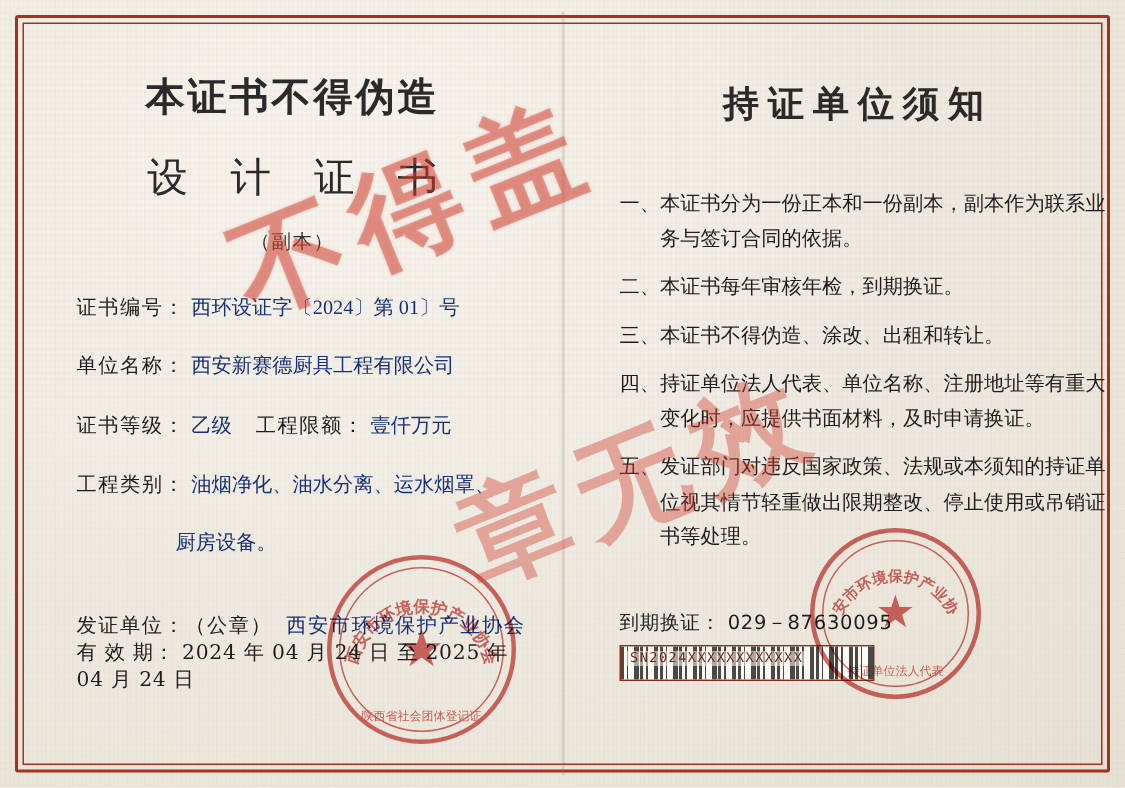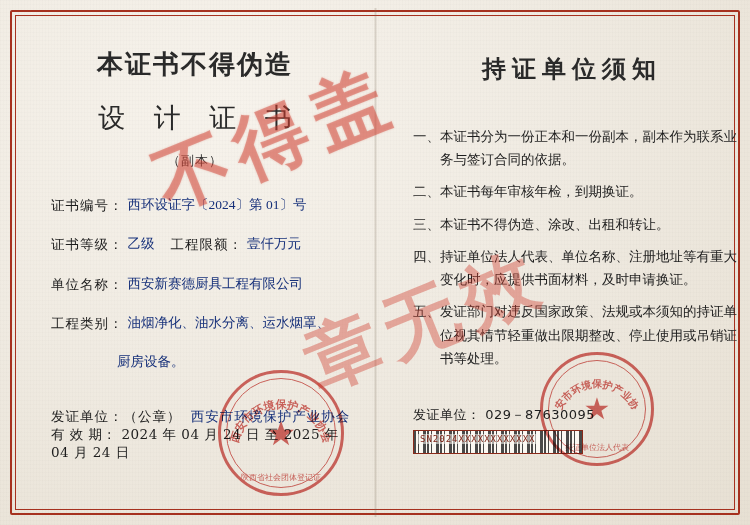--- a/index.html
+++ b/index.html
@@ -199,29 +199,29 @@
       <div class="subtitle">（副本）</div>
     </div>
 
     <div class="fields">
       <div class="frow">
         <span class="flabel">证书编号：</span>
         <span class="fval fval-blue">西环设证字〔2024〕第 01〕号</span>
       </div>
 
       <div class="frow">
+        <span class="flabel">单位名称：</span>
+        <span class="fval fval-blue">西安新赛德厨具工程有限公司</span>
+      </div>
+
+      <div class="frow">
         <span class="flabel">证书等级：</span>
         <span class="fval fval-blue seg">乙级</span>
         <span class="flabel">工程限额：</span>
         <span class="fval fval-blue">壹仟万元</span>
-      </div>
-
-      <div class="frow">
-        <span class="flabel">单位名称：</span>
-        <span class="fval fval-blue">西安新赛德厨具工程有限公司</span>
       </div>
 
       <div class="frow">
         <span class="flabel">工程类别：</span>
         <span class="fval fval-blue">油烟净化、油水分离、运水烟罩、</span>
       </div>
       <div class="fval fval-blue fval2">厨房设备。</div>
     </div>
 
     <div class="issue">
@@ -257,21 +257,21 @@
         <span class="note-num">四、</span>
         <span class="note-txt">持证单位法人代表、单位名称、注册地址等有重大变化时，应提供书面材料，及时申请换证。</span>
       </div>
       <div class="note">
         <span class="note-num">五、</span>
         <span class="note-txt">发证部门对违反国家政策、法规或本须知的持证单位视其情节轻重做出限期整改、停止使用或吊销证书等处理。</span>
       </div>
     </div>
 
     <div class="phone">
-      <span>发证单位：</span>
+      <span>到期换证：</span>
       <span>029－87630095</span>
     </div>
 
     <div class="code-box">
       <div class="code-bars"></div>
       <div class="code-text">SN2024XXXXXXXXXXXX</div>
     </div>
   </div>
 
   <div class="seal" id="seal-left">

